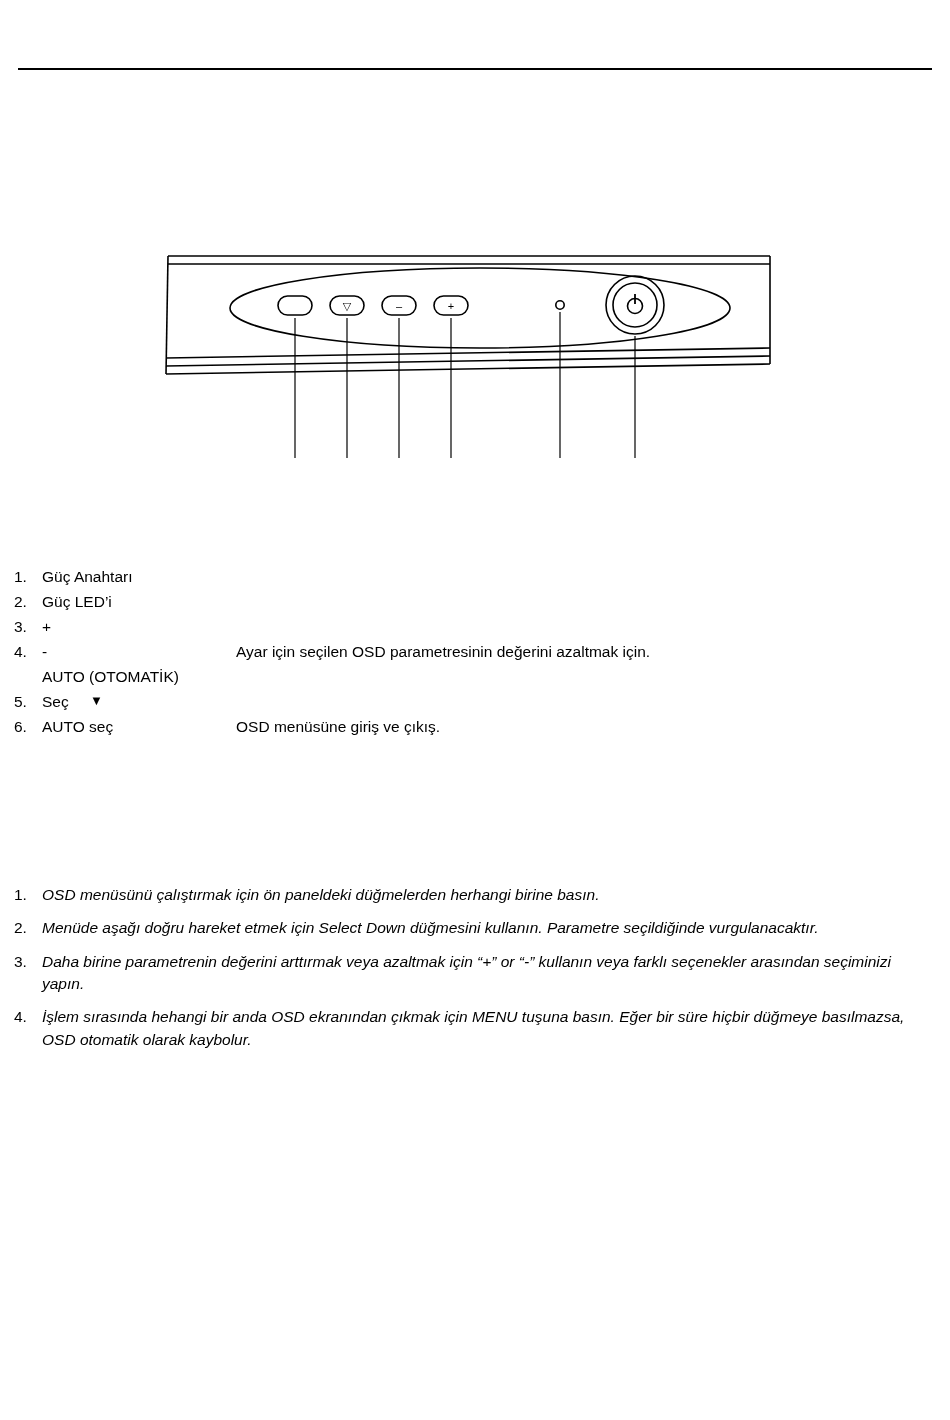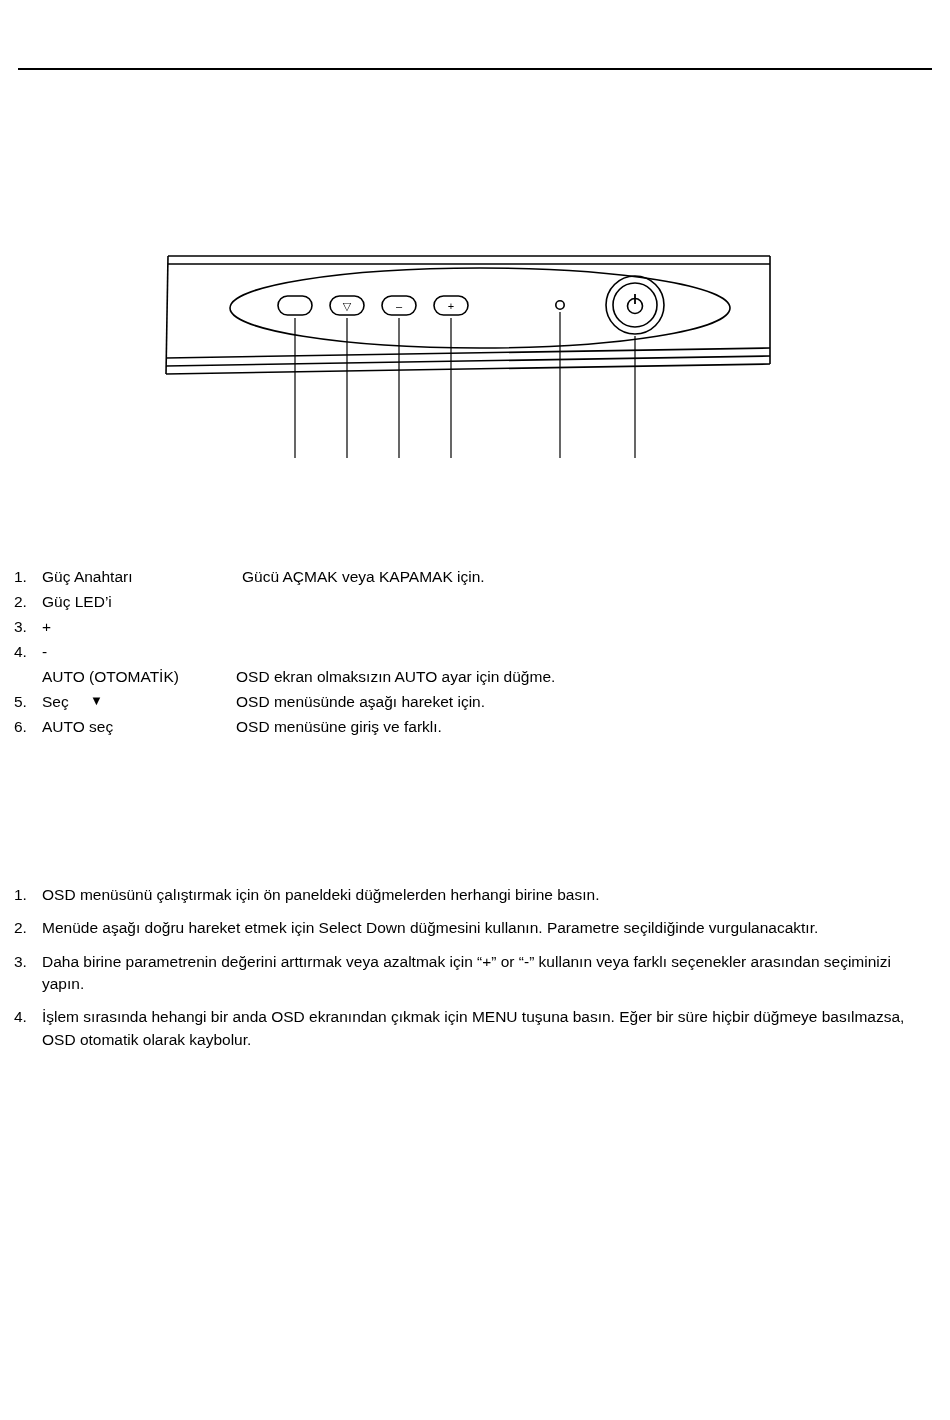--- a/index.html
+++ b/index.html
@@ -82,20 +82,21 @@
     font-size: 15.5px;
     line-height: 1.44;
     margin-bottom: 11px;
   }
   .step-num {
     width: 28px;
     flex: 0 0 28px;
   }
   .step-text {
     flex: 1 1 auto;
+    font-style: italic;
   }
 </style>
 </head>
 <body>
 
 <div class="top-rule"></div>
 
 <div class="diagram">
   <svg width="650" height="240" viewBox="0 0 650 240" xmlns="http://www.w3.org/2000/svg">
     <g fill="none" stroke="#000" stroke-width="1.6">
@@ -140,57 +141,55 @@
       <line x1="485" y1="96" x2="485" y2="218"></line>
     </g>
   </svg>
 </div>
 
 <div class="deflist">
 
   <div class="def-row">
     <div class="def-num">1.</div>
     <div class="def-term">Güç Anahtarı</div>
-    <div class="def-desc pad">Gücü AÇMAK veya KAPAMAK için.</div>
   </div>
 
   <div class="def-row">
     <div class="def-num">2.</div>
     <div class="def-term">Güç LED’i</div>
   </div>
 
   <div class="def-row">
     <div class="def-num">3.</div>
     <div class="def-term">+</div>
   </div>
 
   <div class="def-row">
     <div class="def-num">4.</div>
     <div class="def-term">-</div>
+    <div class="def-desc">Ayar için seçilen OSD parametresinin değerini azaltmak için.</div>
   </div>
 
   <div class="def-row indent">
     <div class="def-num"></div>
     <div class="def-term">AUTO (OTOMATİK)</div>
-    <div class="def-desc">OSD ekran olmaksızın AUTO ayar için düğme.</div>
   </div>
 
   <div class="def-row">
     <div class="def-num">5.</div>
     <div class="def-term">
       <span>Seç</span>
       <span class="arrow">▼</span>
     </div>
-    <div class="def-desc">OSD menüsünde aşağı hareket için.</div>
   </div>
 
   <div class="def-row">
     <div class="def-num">6.</div>
     <div class="def-term">AUTO seç</div>
-    <div class="def-desc">OSD menüsüne giriş ve farklı.</div>
+    <div class="def-desc">OSD menüsüne giriş ve çıkış.</div>
   </div>
 
 </div>
 
 <div class="steps">
   <div class="step">
     <div class="step-num">1.</div>
     <div class="step-text">OSD menüsünü çalıştırmak için ön paneldeki düğmelerden herhangi birine basın.</div>
   </div>
   <div class="step">

